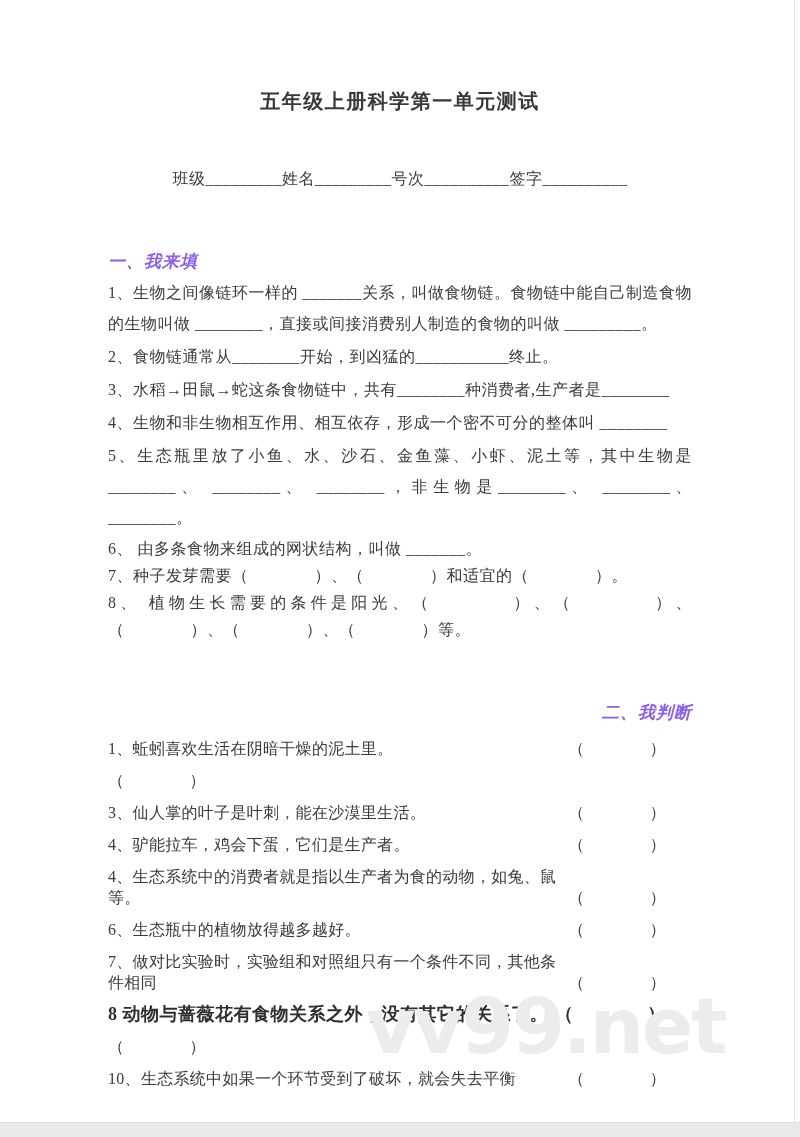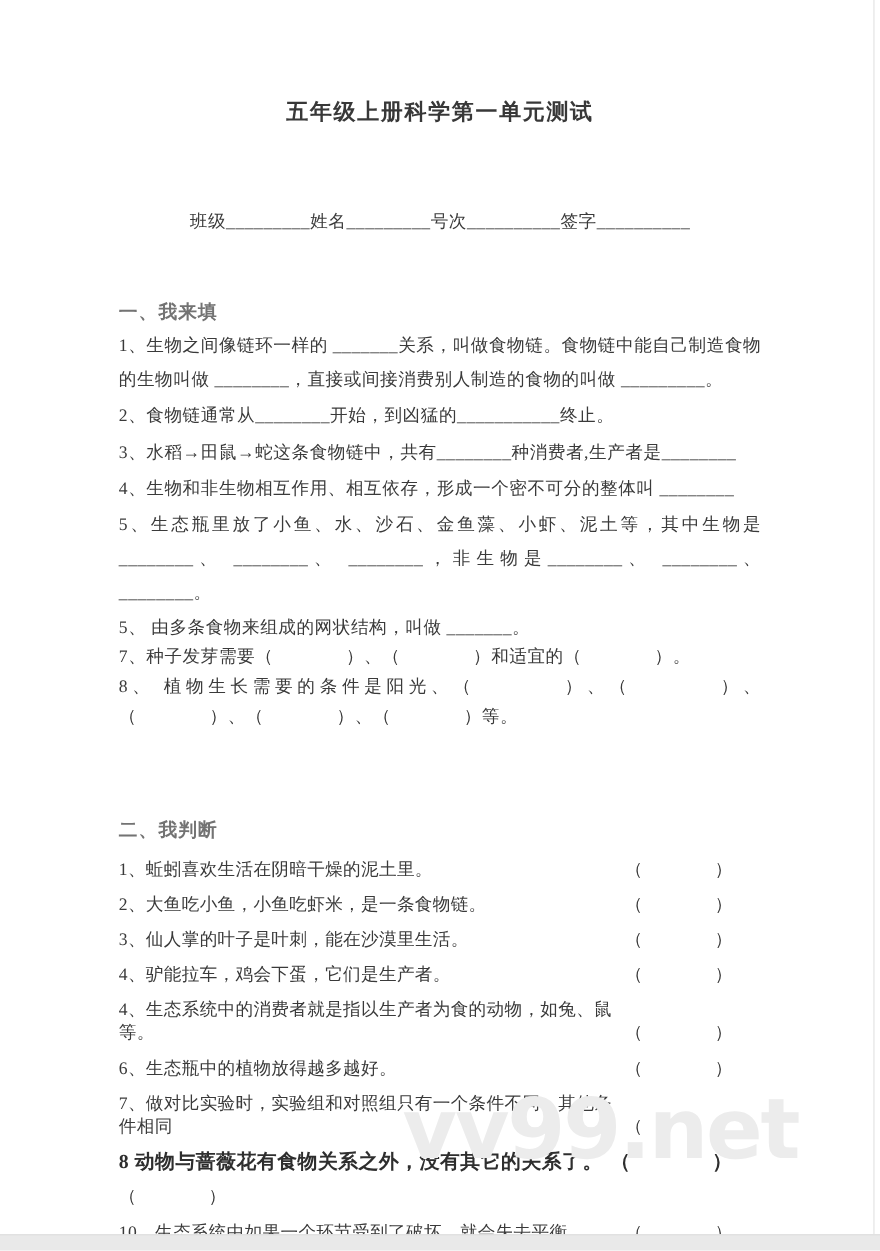--- a/index.html
+++ b/index.html
@@ -18,34 +18,35 @@
   }
   .doc-title {
     margin-top: 84px;
     text-align: center;
     font-size: 20px;
     font-weight: bold;
     letter-spacing: 1.5px;
     color: #383838;
   }
   .info-line {
-    margin-top: 76px;
+    margin-top: 54px;
     text-align: center;
     font-size: 16px;
     letter-spacing: 0.5px;
     white-space: nowrap;
   }
   .section-heading {
     font-size: 17px;
     font-weight: bold;
     letter-spacing: 1px;
-    color: #737373;
+    color: #8b5cf6;
+    font-style: italic;
   }
   .sec1-heading { margin-top: 60px; }
-  .sec2-heading { margin-top: 78px; }
+  .sec2-heading { margin-top: 58px; text-align: right; }
   .fill-list { margin-top: 4px; }
   .fill-item {
     font-size: 16px;
     line-height: 31px;
     text-align: justify;
     letter-spacing: 0.5px;
     margin-bottom: 2px;
   }
   .fill-item.tight { line-height: 27px; margin-bottom: 0; }
   .judge-list { margin-top: 14px; padding-right: 26px; }
@@ -106,34 +107,33 @@
   <div class="info-line">班级_________姓名_________号次__________签字__________</div>
 
   <h2 class="section-heading sec1-heading">一、我来填</h2>
 
   <div class="fill-list">
     <p class="fill-item">1、生物之间像链环一样的 _______关系，叫做食物链。食物链中能自己制造食物的生物叫做 ________，直接或间接消费别人制造的食物的叫做 _________。</p>
     <p class="fill-item">2、食物链通常从________开始，到凶猛的___________终止。</p>
     <p class="fill-item">3、水稻→田鼠→蛇这条食物链中，共有________种消费者,生产者是________</p>
     <p class="fill-item">4、生物和非生物相互作用、相互依存，形成一个密不可分的整体叫 ________</p>
     <p class="fill-item">5、生态瓶里放了小鱼、水、沙石、金鱼藻、小虾、泥土等，其中生物是________、 ________、 ________，非生物是________、 ________、 ________。</p>
-    <p class="fill-item tight">5、 由多条食物来组成的网状结构，叫做 _______。</p>
+    <p class="fill-item tight">6、 由多条食物来组成的网状结构，叫做 _______。</p>
     <p class="fill-item tight">7、种子发芽需要（　　　　）、（　　　　）和适宜的（　　　　）。</p>
     <p class="fill-item tight">8、 植物生长需要的条件是阳光、（　　　　）、（　　　　）、（　　　　）、（　　　　）、（　　　　）等。</p>
   </div>
 
   <h2 class="section-heading sec2-heading">二、我判断</h2>
 
   <div class="judge-list">
     <div class="judge-row">
       <span class="judge-text">1、蚯蚓喜欢生活在阴暗干燥的泥土里。</span>
       <span class="answer-mark">（　　　　）</span>
     </div>
     <div class="judge-row">
-      <span class="judge-text">2、大鱼吃小鱼，小鱼吃虾米，是一条食物链。</span>
       <span class="answer-mark">（　　　　）</span>
     </div>
     <div class="judge-row">
       <span class="judge-text">3、仙人掌的叶子是叶刺，能在沙漠里生活。</span>
       <span class="answer-mark">（　　　　）</span>
     </div>
     <div class="judge-row">
       <span class="judge-text">4、驴能拉车，鸡会下蛋，它们是生产者。</span>
       <span class="answer-mark">（　　　　）</span>
     </div>

